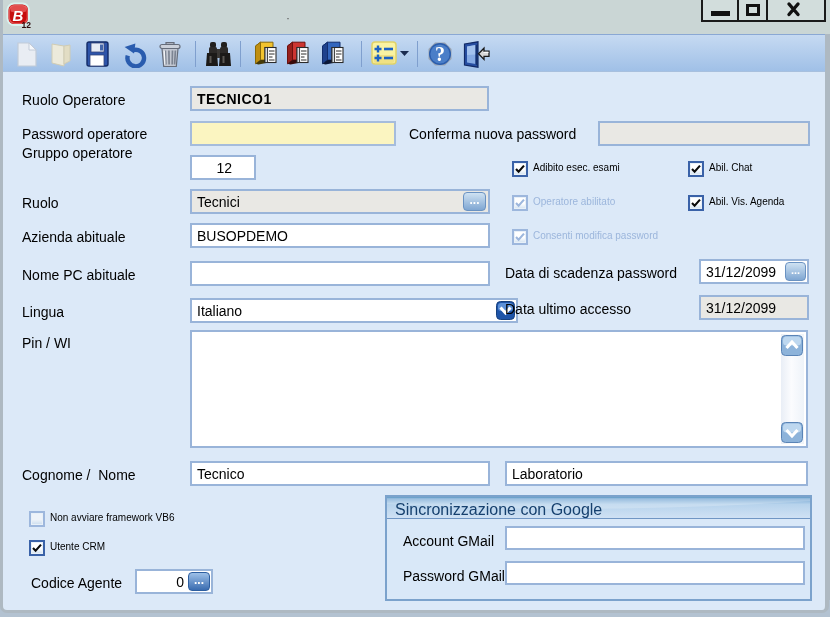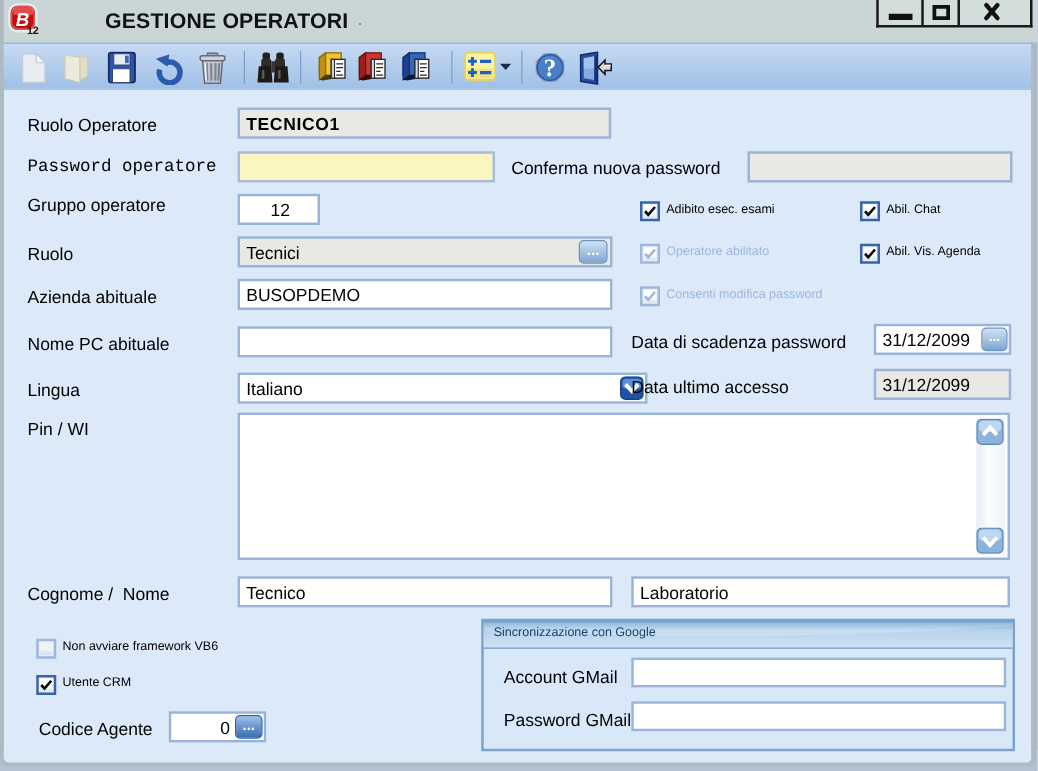--- a/index.html
+++ b/index.html
@@ -23,38 +23,37 @@
 .grey { background:#e9e8e4; }
 .yellow { background:#fbf5c1; border-color:#a5bcdc; }
 .cb { position:absolute; width:16px; height:16px; border:2px solid #3a62a8; background:linear-gradient(#fff 55%, #cfe0f0); box-shadow:inset 0 0 0 1px #e8f0f8; }
 .cb svg { position:absolute; left:0px; top:0px; }
 .cb.dis { border-color:#9db7dd; }
 .cblbl { position:absolute; font-size:10px; color:#000; white-space:nowrap; }
 .cblbl.dis { color:#9cb6dc; }
 .dots { position:absolute; border-radius:4px; background:linear-gradient(#cfe2f2,#7fa6d2); border:1px solid #6a92c2; color:#fff; text-align:center; font-weight:bold; }
 .gbox { position:absolute; left:385px; top:495px; width:427px; height:106px; border:2px solid #7ba2cc; background:#d9e8f8; }
 .ghdr { position:absolute; left:0; top:0; width:100%; height:22px; background:linear-gradient(#2e7ab2 0%, #7cabd6 8%, #b7d3ec 35%, #cfe1f4 100%); border-bottom:1px solid #7096c4; }
-.ghdr span { position:absolute; left:8px; top:4px; font-size:10px; color:#16406e; }
+.ghdr span { position:absolute; left:8px; top:4px; font-size:16px; color:#16406e; }
 .edgeL { position:absolute; left:0; top:0; width:3px; height:600px; background:#aeb9c2; z-index:50; }
 .edgeR { position:absolute; left:825px; top:34px; width:5px; height:566px; background:#aeb9c2; z-index:50; }
 </style>
 </head>
 <body>
 <div class="win"></div>
 <div class="edgeL"></div>
 <div class="edgeR"></div>
 <div class="titlebar">
   <svg class="logo" width="30" height="30" viewBox="0 0 30 30">
     <rect x="2.5" y="1.5" width="21.5" height="21.5" rx="6.5" fill="#c60d0d" stroke="#d9f2ef" stroke-width="2"></rect>
     <rect x="4.3" y="3.3" width="18" height="18" rx="5.5" fill="none" stroke="#e65c5c" stroke-width="1.3" opacity="0.9"></rect>
     <path d="M5 5.5 Q5 4 6.5 4 L20.5 4 Q22.3 4.5 21.8 6 L21 9.5 Q13.5 12.3 5.8 9.5 Z" fill="#ee6868" opacity="0.7"></path>
     <text x="13" y="18.5" font-family="Liberation Sans" font-size="15" font-weight="bold" fill="#fff" text-anchor="middle" font-style="italic">B</text>
     <text x="16.5" y="25.5" font-family="Liberation Sans" font-size="8.5" font-weight="bold" fill="#2a0c0c">12</text>
   </svg>
-  <div class="title">GESTIONE OPERATORI</div>
   <div class="titledot">·</div>
   <div class="winbtns">
     <div class="winbtn" style="width:36px;">
         <div style="position:absolute;left:8px;top:11px;width:19px;height:5px;background:#111;"></div>
       </div>
     <div class="winbtn" style="width:29px;">
         <div style="position:absolute;left:7px;top:4px;width:14px;height:12px;border:3px solid #111;"></div>
       </div>
     <div class="winbtn" style="width:56px;">
       <svg width="56" height="20">
@@ -164,26 +163,26 @@
     <path d="M27 10.2 L22 10.2 L22 7.2 L16.5 12.8 L22 18.4 L22 15.4 L27 15.4 Z" fill="#d8d8d8" stroke="#1a1a1a" stroke-width="1.3"></path>
     <path d="M22.5 10.8 L26.5 10.8 L26.5 12 L21 12 Z" fill="#fafafa"></path>
   </svg>
 </div>
 
 <div class="lbl" style="left:22px; top:92px;">Ruolo Operatore</div>
 <div class="fld grey" style="left:190px; top:86px; width:299px; height:25px;">
     <span class="txt" style="font-weight:bold; letter-spacing:0.5px;">TECNICO1</span>
   </div>
 
-<div class="lbl" style="left:22px; top:126px;font-family:Liberation Mono, monospace;">Password operatore</div>
+<div class="lbl" style="left:22px; top:126px;">Password operatore</div>
 <div class="fld yellow" style="left:190px; top:121px; width:206px; height:25px;"></div>
 <div class="lbl" style="left:409px; top:126px;">Conferma nuova password</div>
 <div class="fld grey" style="left:598px; top:121px; width:212px; height:25px;"></div>
 
-<div class="lbl" style="left:22px; top:156px;text-align:center;">Gruppo operatore</div>
+<div class="lbl" style="left:22px; top:145px;text-align:center;">Gruppo operatore</div>
 <div class="fld" style="left:190px; top:155px; width:66px; height:25px;">
     <span class="txt" style="left:auto; right:22px;">12</span>
   </div>
 <div class="cb" style="left:512px; top:161px;">
     <svg width="12" height="12" viewBox="0 0 12 12">
       <path d="M2 6 L4.6 8.8 L10 2.6" fill="none" stroke="#0a0a0a" stroke-width="2.1"></path>
     </svg>
   </div>
 <div class="cblbl" style="left:533px; top:162px;">Adibito esec. esami</div>
 <div class="cb" style="left:688px; top:161px;">

